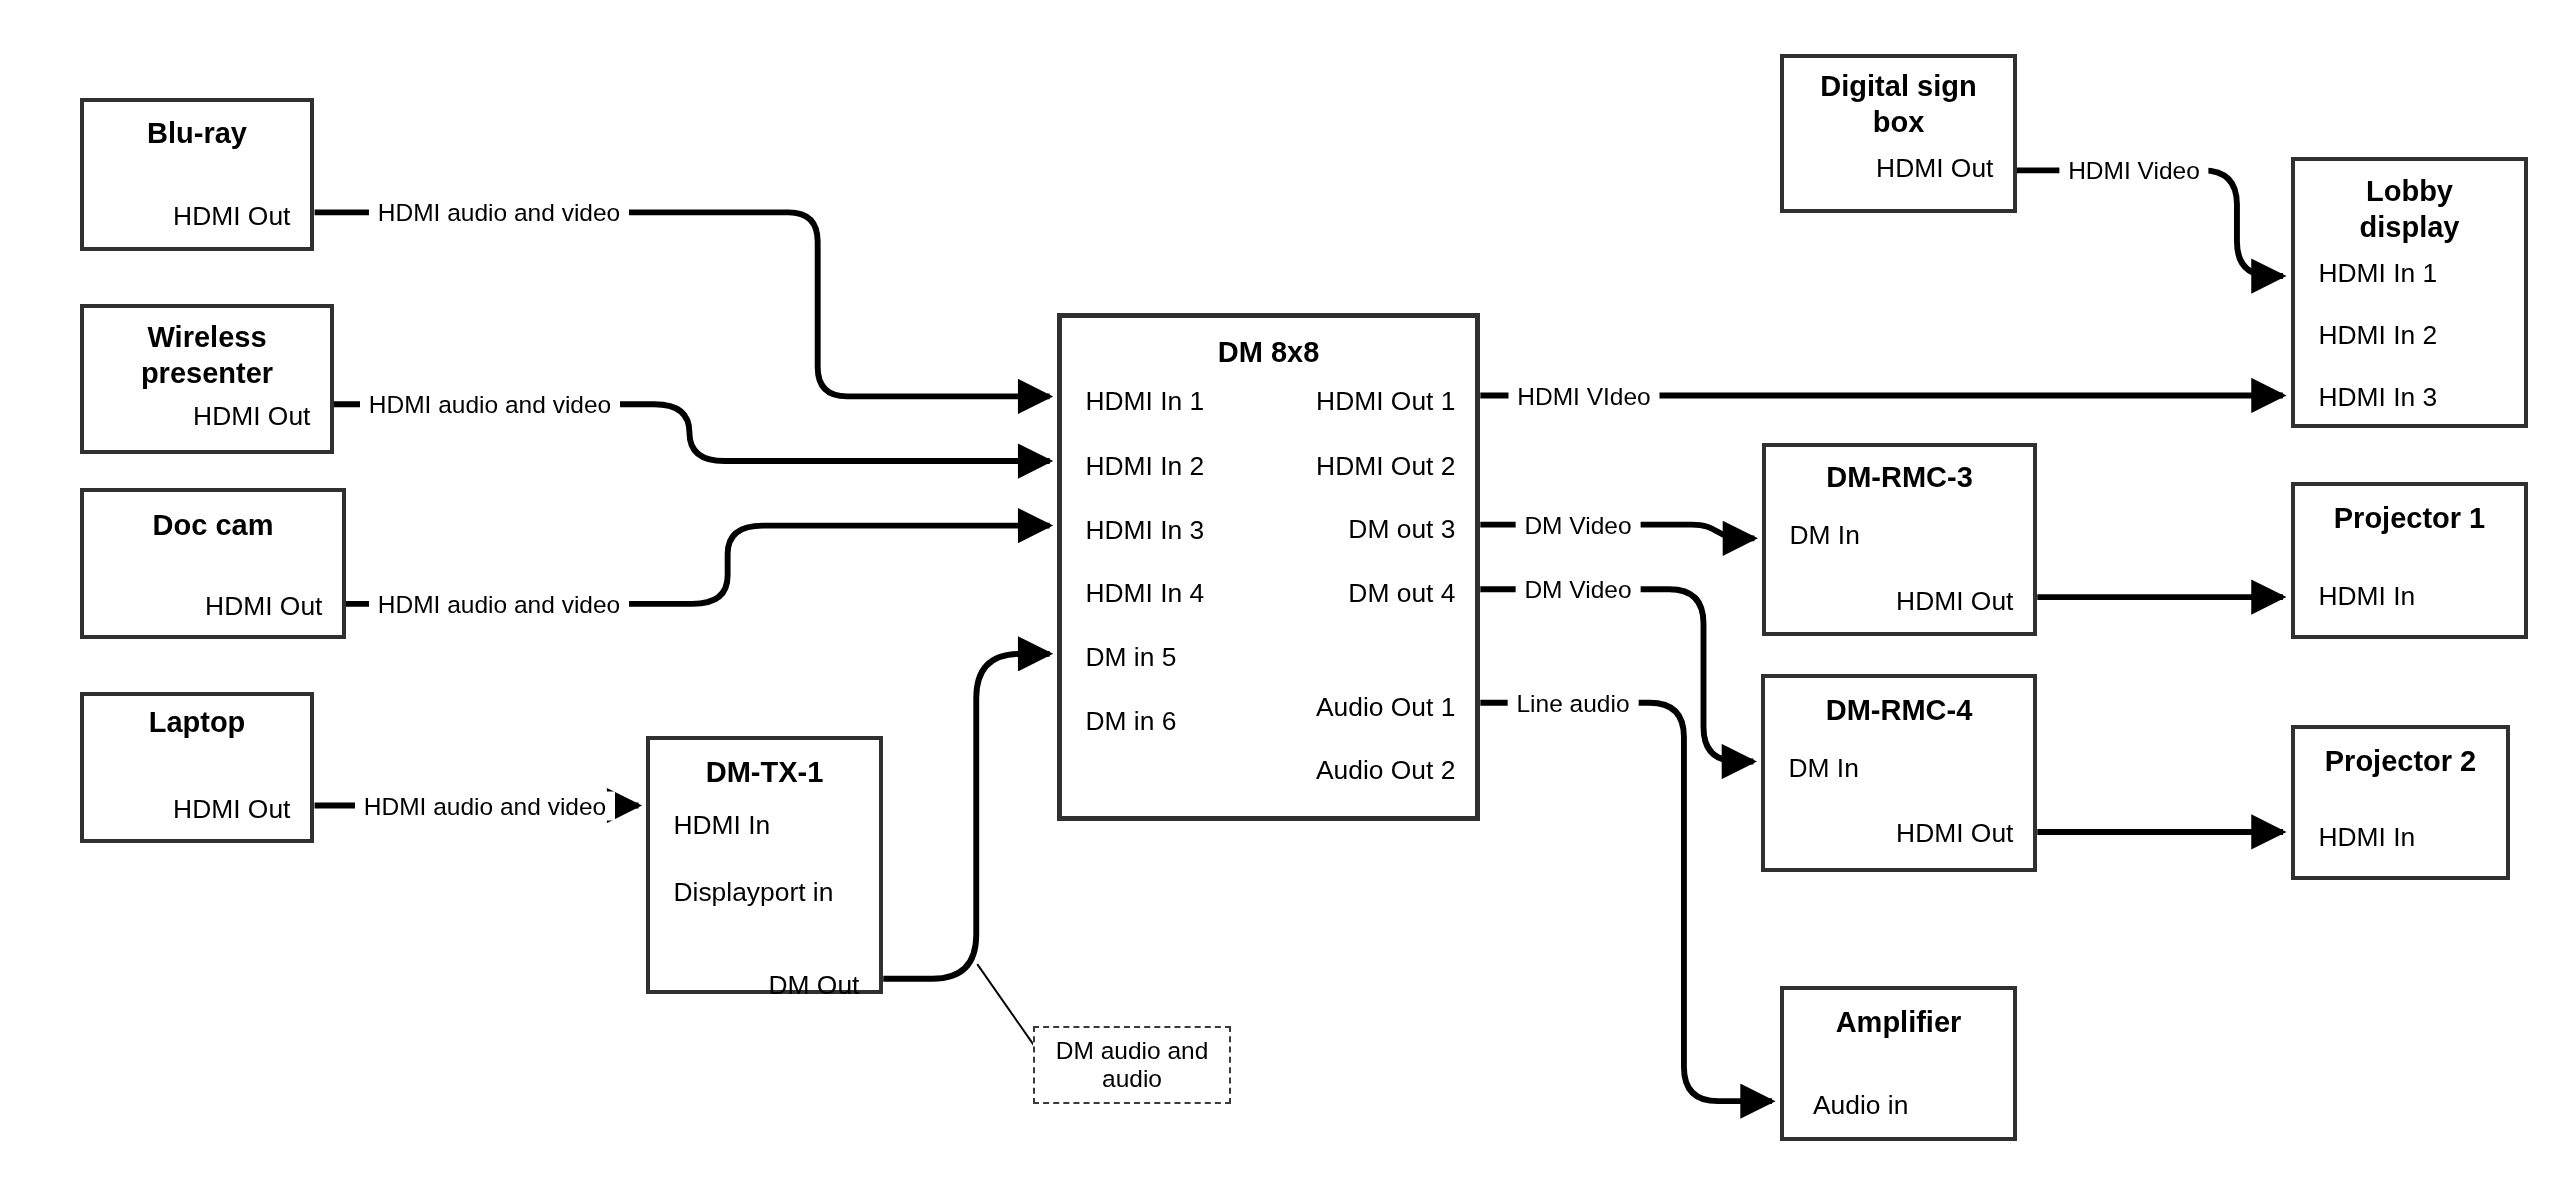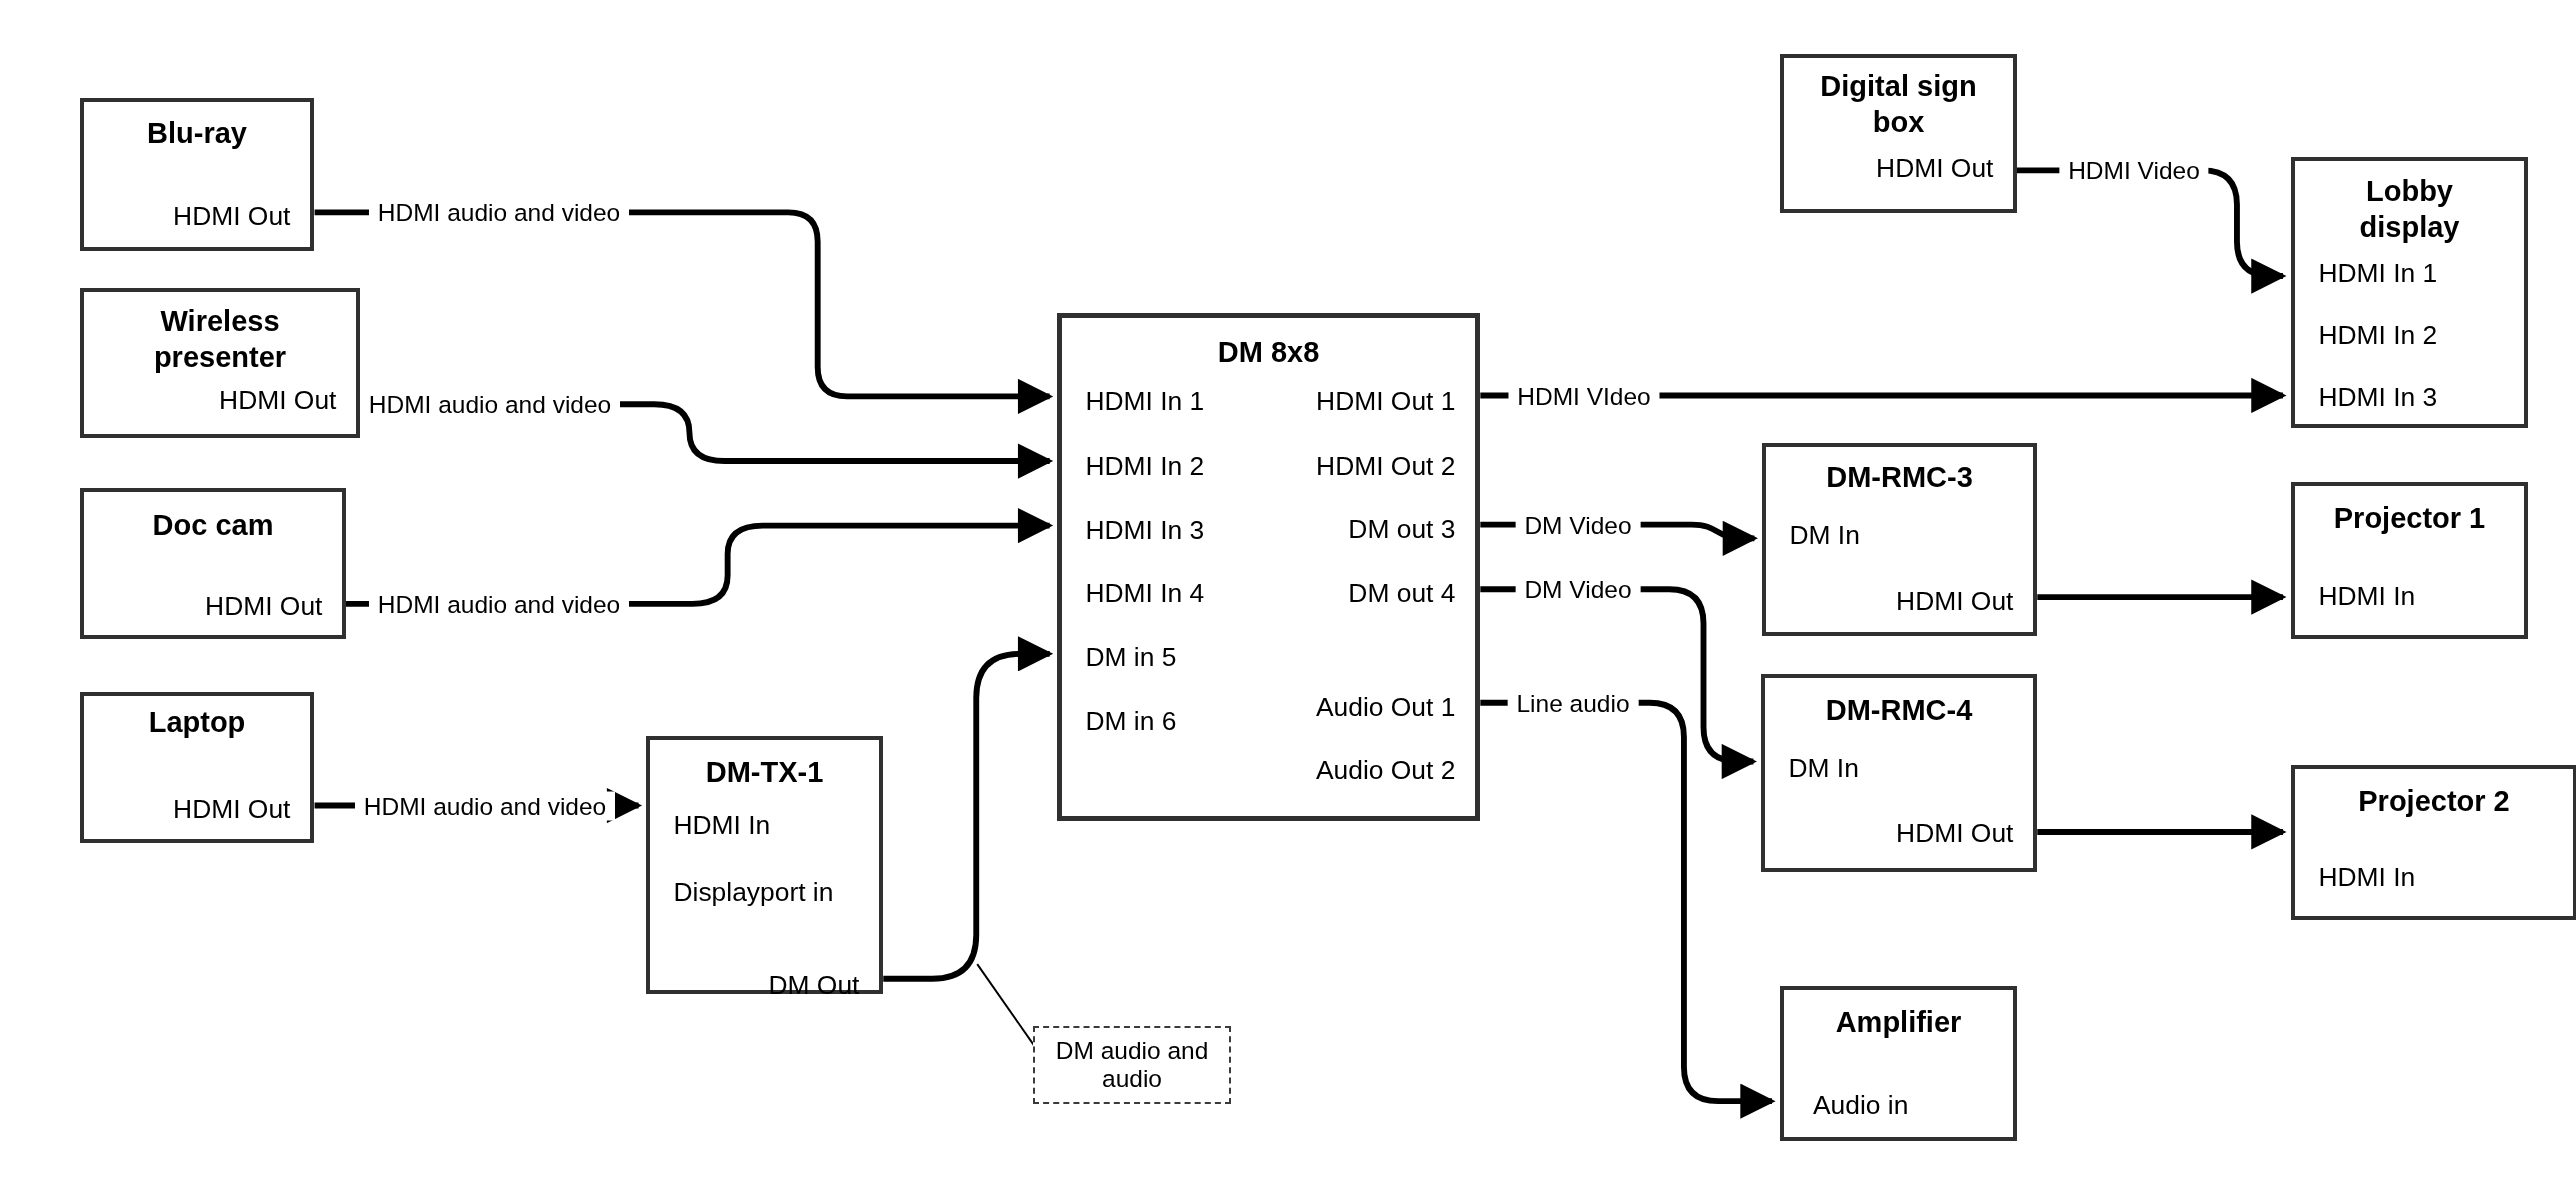--- a/index.html
+++ b/index.html
@@ -92,21 +92,21 @@
     <path d="M 998 985 L 1056 1068" stroke="#000" stroke-width="2" fill="none"></path>
   </svg>
 
   <div class="node" style="left:80px; top:98px; width:234px; height:153px;">
     <div class="node-title" style="top:12.7px;">
       <div>Blu-ray</div>
     </div>
     <div class="port pr" style="top:100px;">HDMI Out</div>
   </div>
 
-  <div class="node" style="left:80px; top:288px; width:280px; height:150px;">
+  <div class="node" style="left:80px; top:304px; width:254px; height:150px;">
     <div class="node-title" style="top:10.8px;">
       <div>Wireless</div>
       <div>presenter</div>
     </div>
     <div class="port pr" style="top:94px;">HDMI Out</div>
   </div>
 
   <div class="node" style="left:80px; top:488px; width:266px; height:151px;">
     <div class="node-title" style="top:14.7px;">
       <div>Doc cam</div>
@@ -182,21 +182,21 @@
   </div>
 
   <div class="node" style="left:1761px; top:674px; width:276px; height:198px;">
     <div class="node-title" style="top:13.7px;">
       <div>DM-RMC-4</div>
     </div>
     <div class="port pl" style="top:76px;">DM In</div>
     <div class="port pr" style="top:141px;">HDMI Out</div>
   </div>
 
-  <div class="node" style="left:2291px; top:765px; width:286px; height:155px;">
+  <div class="node" style="left:2291px; top:725px; width:219px; height:155px;">
     <div class="node-title" style="top:13.7px;">
       <div>Projector 2</div>
     </div>
     <div class="port pl" style="top:94px;">HDMI In</div>
   </div>
 
   <div class="node" style="left:1780px; top:986px; width:237px; height:155px;">
     <div class="node-title" style="top:13.7px;">
       <div>Amplifier</div>
     </div>

